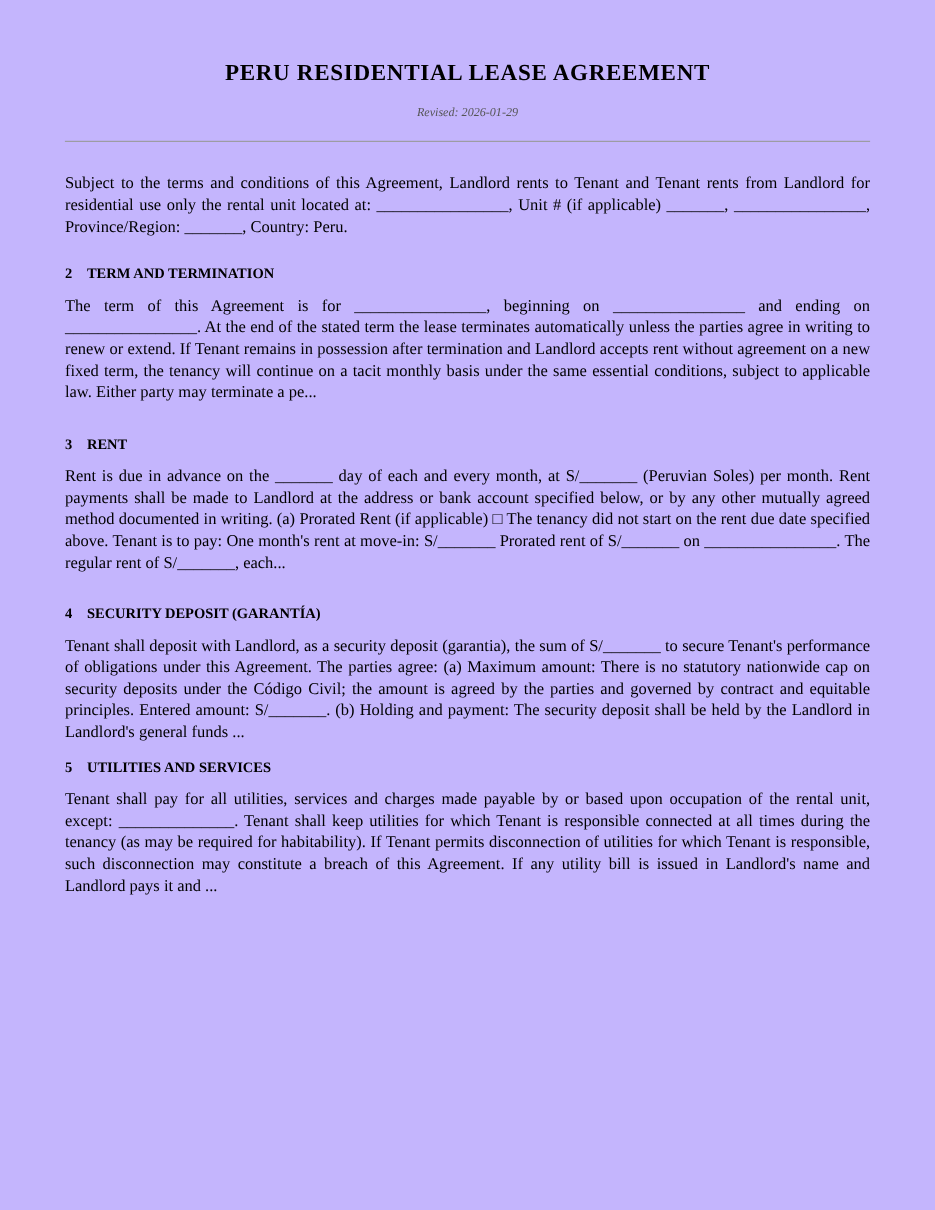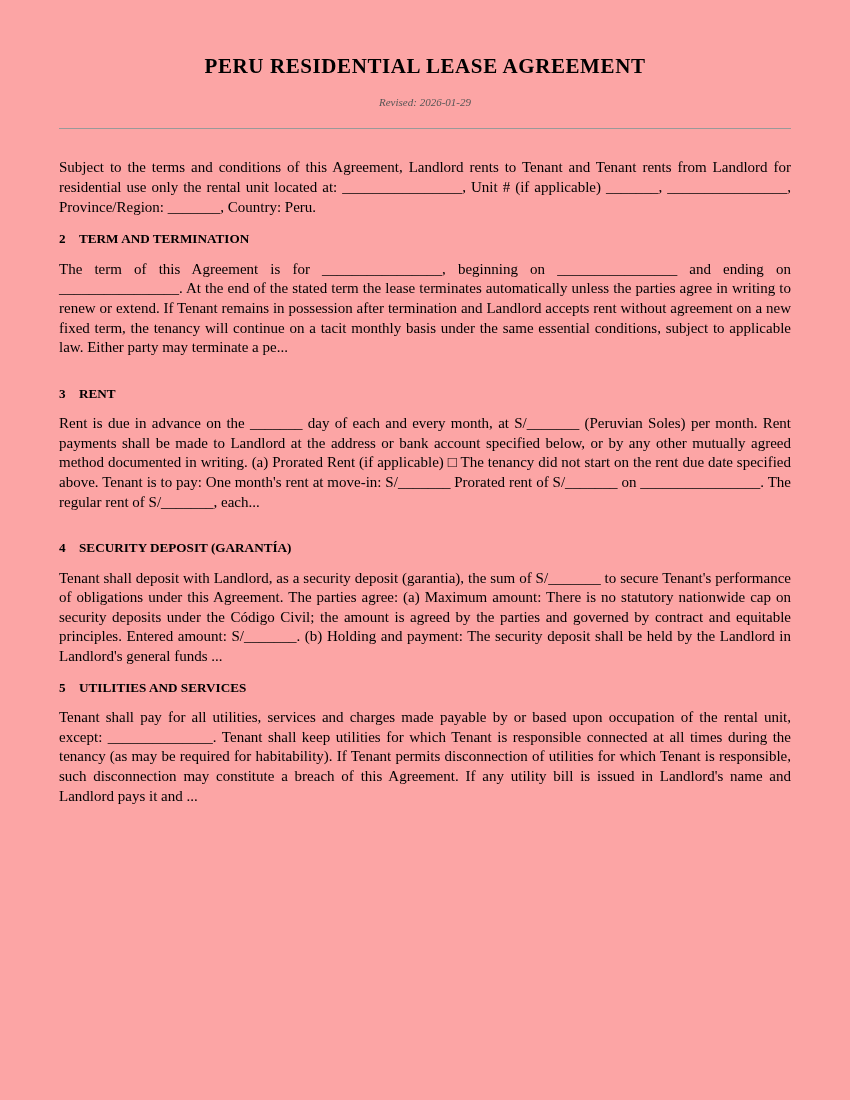--- a/index.html
+++ b/index.html
@@ -12,21 +12,21 @@
     height: 1100px;
     font-family: "Liberation Serif", "DejaVu Serif", serif;
     color: #000000;
     -webkit-font-smoothing: antialiased;
   }
   .page {
     width: 850px;
     height: 1100px;
     box-sizing: border-box;
     padding: 44px 59px 0 59px;
-    background: #fca5a5;
+    background: #c4b5fd;
     position: relative;
   }
   .doc-title {
     text-align: center;
     font-size: 21px;
     font-weight: bold;
     letter-spacing: 0.6px;
     margin: 9px 0 0 0;
     line-height: 1.25;
   }
@@ -68,21 +68,21 @@
   }
   .section-body {
     font-size: 15px;
     line-height: 19.6px;
     text-align: justify;
     text-justify: inter-word;
     margin: 12px 0 0 0;
     hyphens: none;
   }
   .sec-1 { margin-top: 29px; }
-  .sec-2 { margin-top: 14px; }
+  .sec-2 { margin-top: 24px; }
   .sec-3 { margin-top: 28px; }
   .sec-4 { margin-top: 28px; }
   .sec-5 { margin-top: 13px; }
 </style>
 </head>
 <body>
 
 <div class="page">
 
   <h1 class="doc-title">PERU RESIDENTIAL LEASE AGREEMENT</h1>

